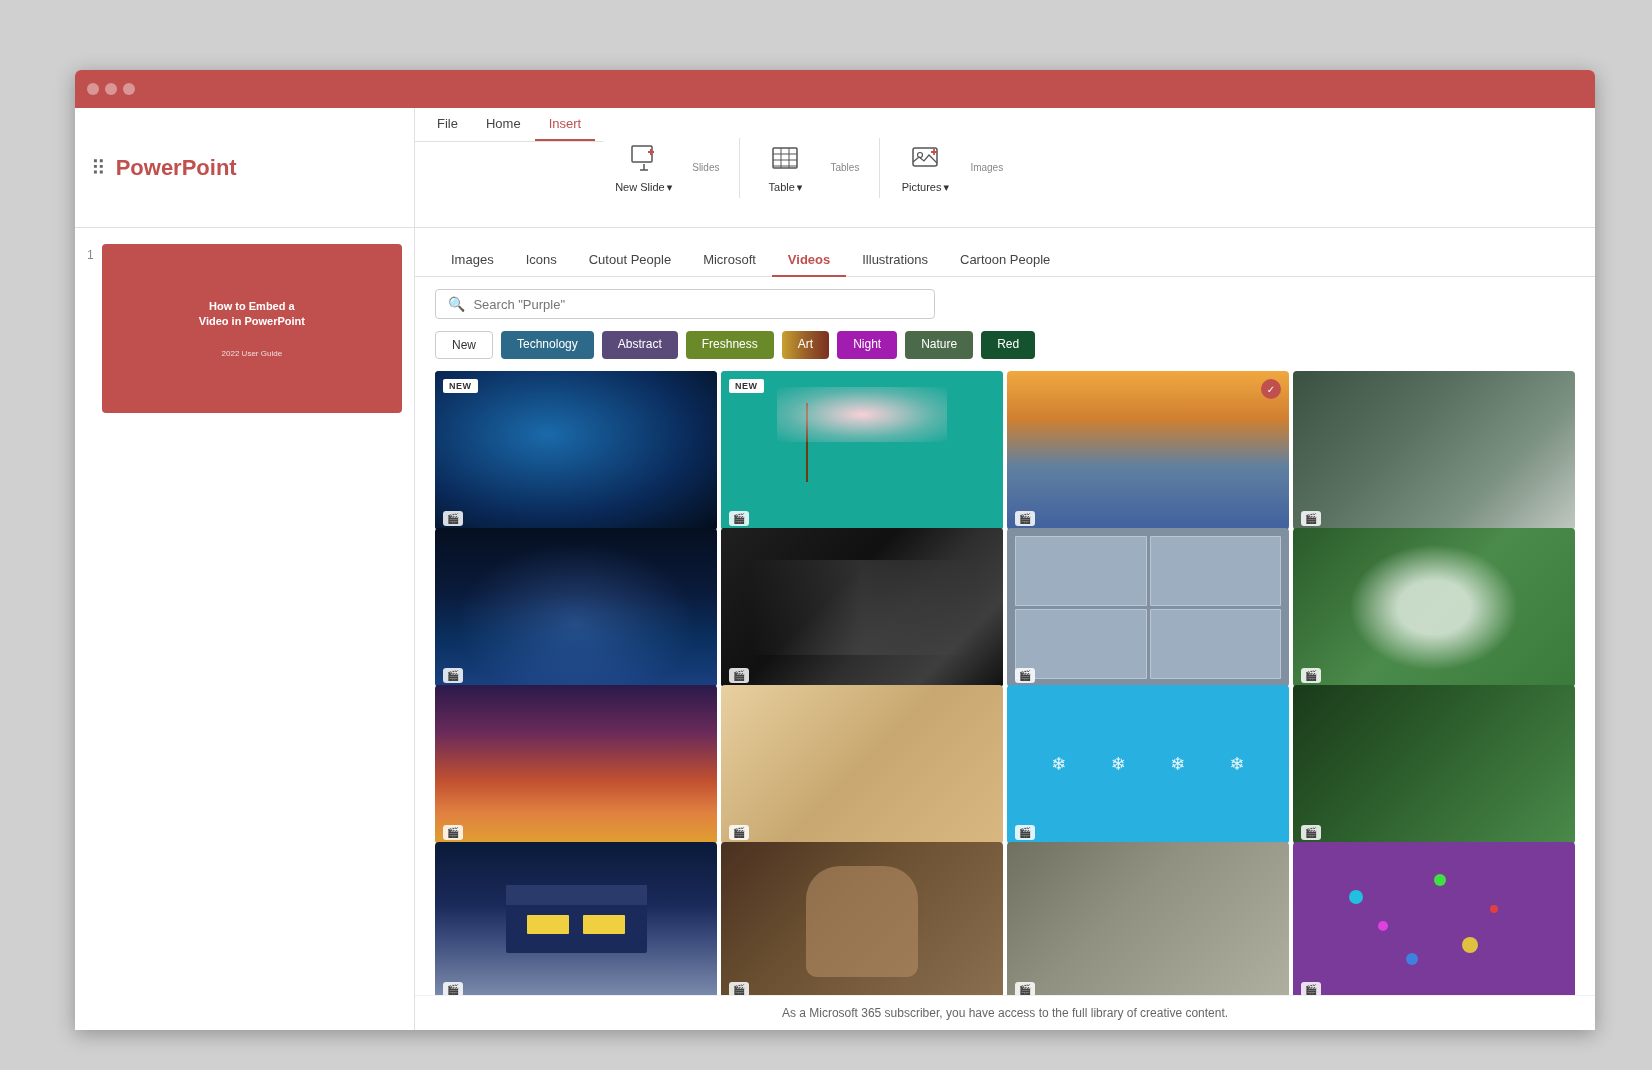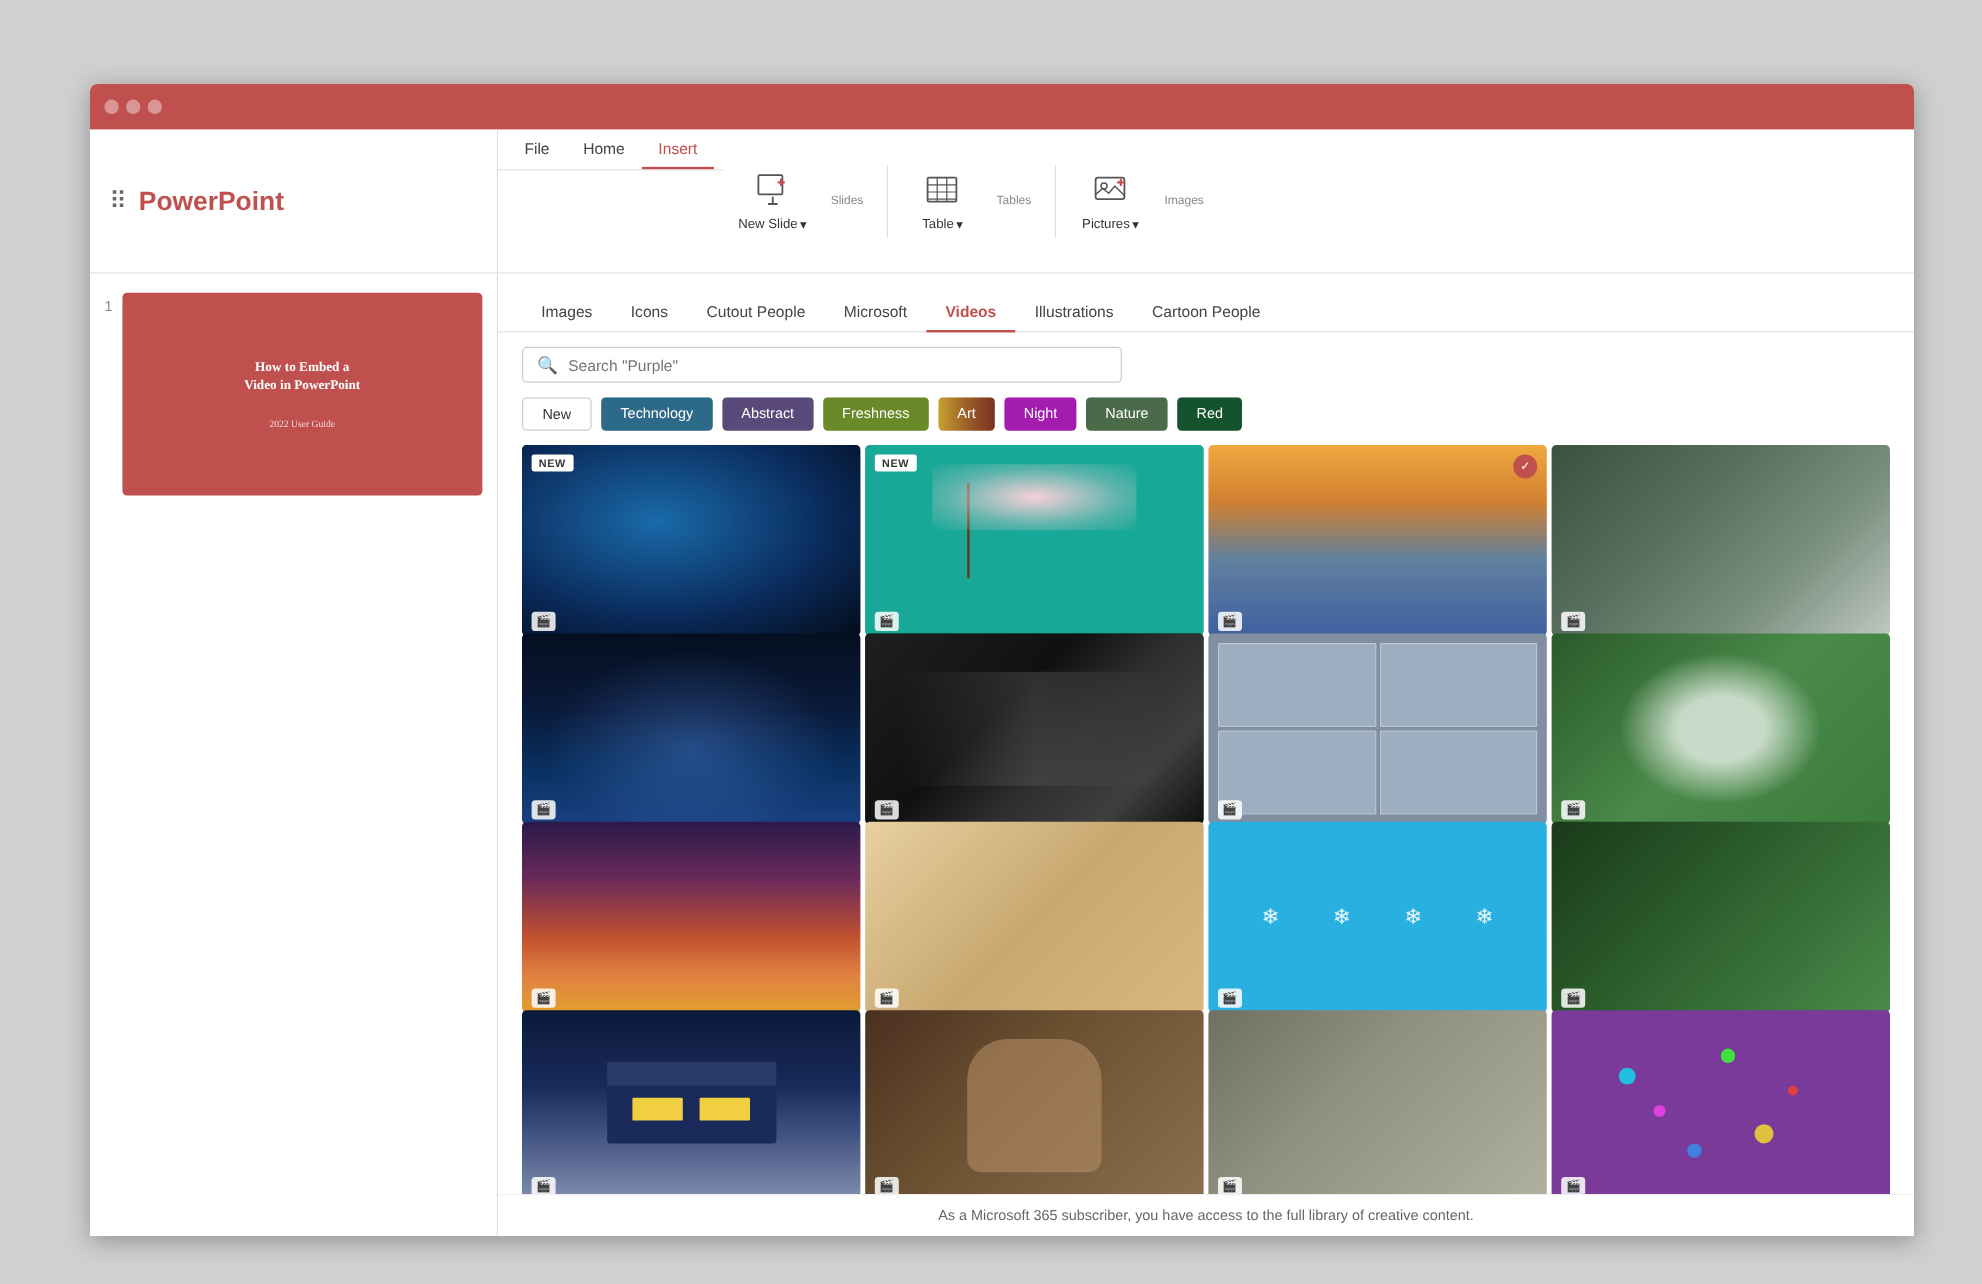--- a/index.html
+++ b/index.html
@@ -472,21 +472,21 @@
         </div>
         <div class="ribbon-section">Images</div>
       </div>
     </div>
 
     <div class="main-area">
 
       <div class="sidebar">
         <div style="position: relative; display: flex; align-items: flex-start; padding: 8px 4px;">
           <span class="slide-number-label" style="position: static; margin-right: 8px; margin-top: 4px;">1</span>
-          <div class="slide-preview" style="flex: 1; margin: 0; font-family: Liberation Serif, serif;">
+          <div class="slide-preview" style="flex: 1; margin: 0;">
             <div style="color:white; font-weight:800; font-size:11px; text-align:center; line-height:1.4;">How to Embed a<br>Video in PowerPoint</div>
             <div style="color:rgba(255,255,255,0.8); font-size:8px; margin-top:19px;">2022 User Guide</div>
           </div>
         </div>
       </div>
 
       <div class="content-panel">
         <div class="stock-dialog">
 
           <div class="dialog-tabs">

